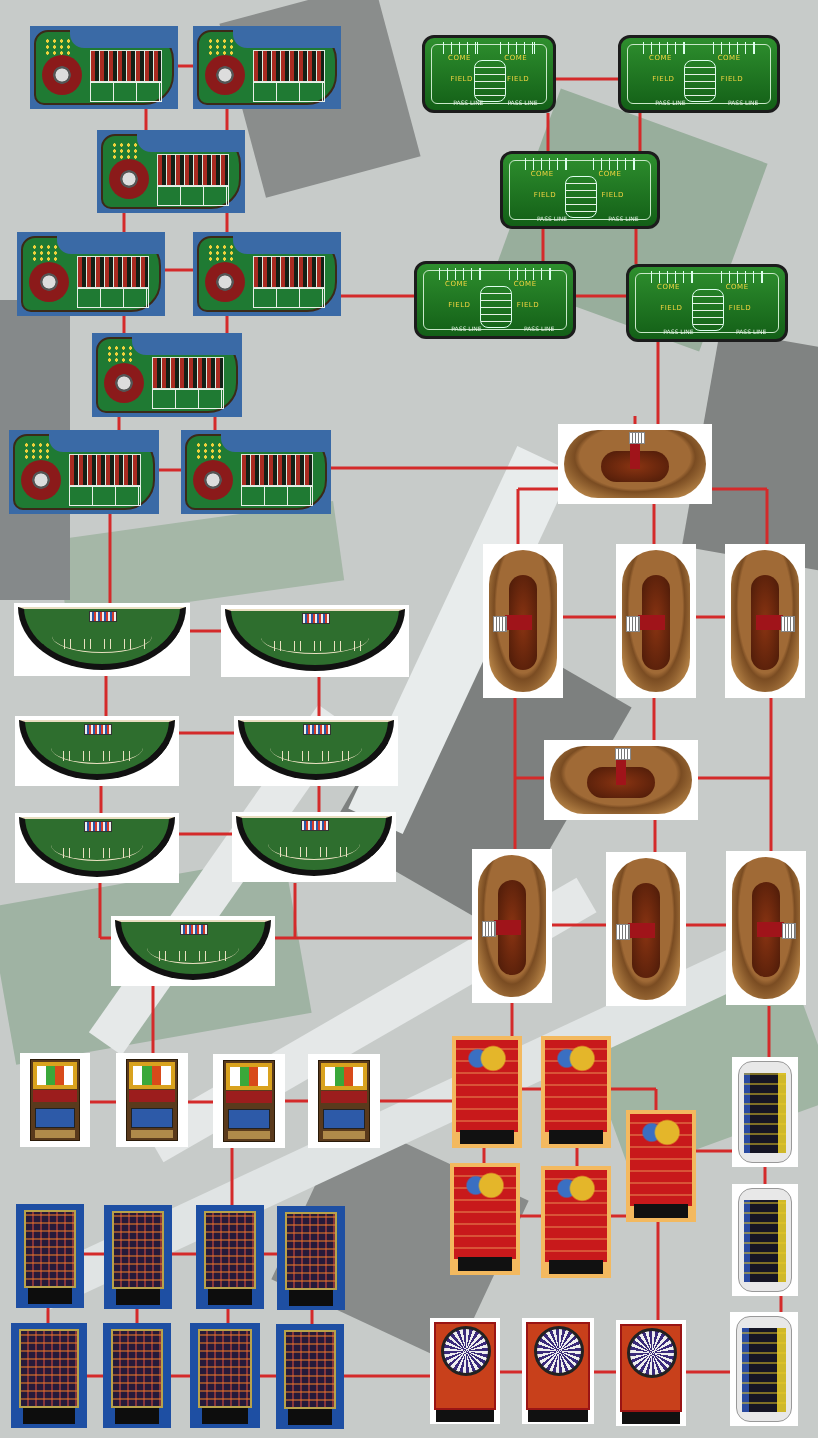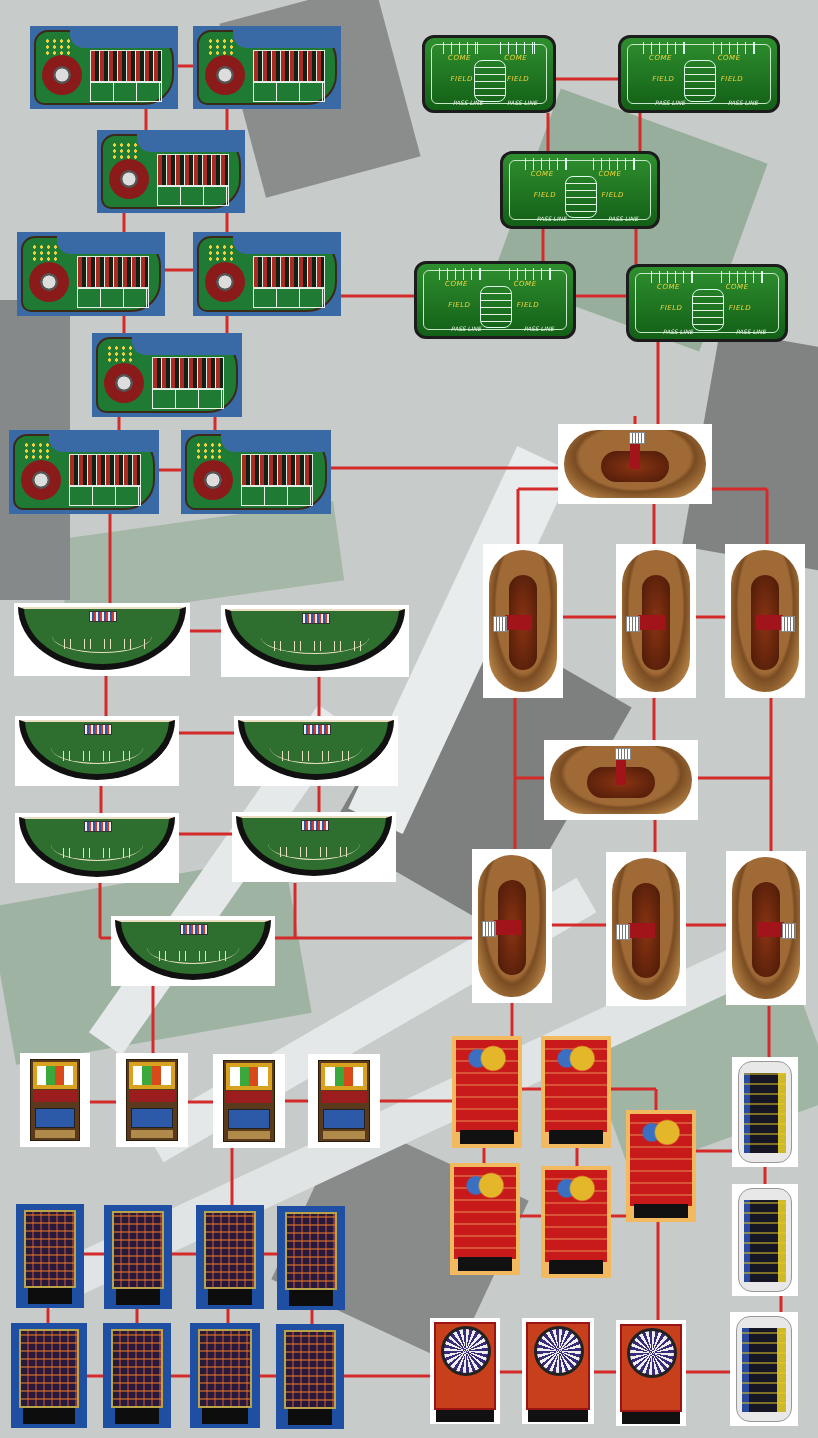--- a/index.html
+++ b/index.html
@@ -1,21 +1,21 @@
 <!DOCTYPE html>
 <html><head>
 <meta charset="utf-8">
 <style>
   html,body{margin:0;padding:0;}
   body{width:818px;height:1438px;overflow:hidden;position:relative;font-family:"DejaVu Sans",sans-serif;}
   #map{position:absolute;left:0;top:0;width:818px;height:1438px;overflow:hidden;
     background:#b9bcbb;}
   .bgpatch{position:absolute;}
   #links{position:absolute;left:0;top:0;width:818px;height:1438px;pointer-events:none;}
-  .node{position:absolute;box-sizing:border-box;cursor:pointer;font-style:italic;}
+  .node{position:absolute;box-sizing:border-box;cursor:pointer;}
   
   .roulette{background:#3a6aa6;padding:3px;}
   .roulette .felt{position:absolute;left:4px;top:4px;right:4px;bottom:4px;background:#1f7a33;
      border:2px solid #3b2a18;border-radius:14px 30px 30px 10px;}
   .roulette .felt:before{content:"";position:absolute;left:34px;top:-4px;right:-4px;height:20px;background:#3a6aa6;border-radius:0 0 0 14px;}
   .wheel{position:absolute;left:6px;bottom:8px;width:40px;height:40px;border-radius:50%;
      background:radial-gradient(circle,#ddd 0 22%,#555 24% 30%,#8b1a1a 32% 90%,#e9d9c4 92%);}
   .grid{position:absolute;left:54px;top:18px;width:70px;height:30px;
      background:repeating-linear-gradient(90deg,#c21e1e 0 4px,#111 4px 8px,#fff 8px 9px),#111;opacity:.85;border:1px solid #fff;}
   .grid2{position:absolute;left:54px;top:50px;width:70px;height:18px;border:1px solid #e8f0e8;

